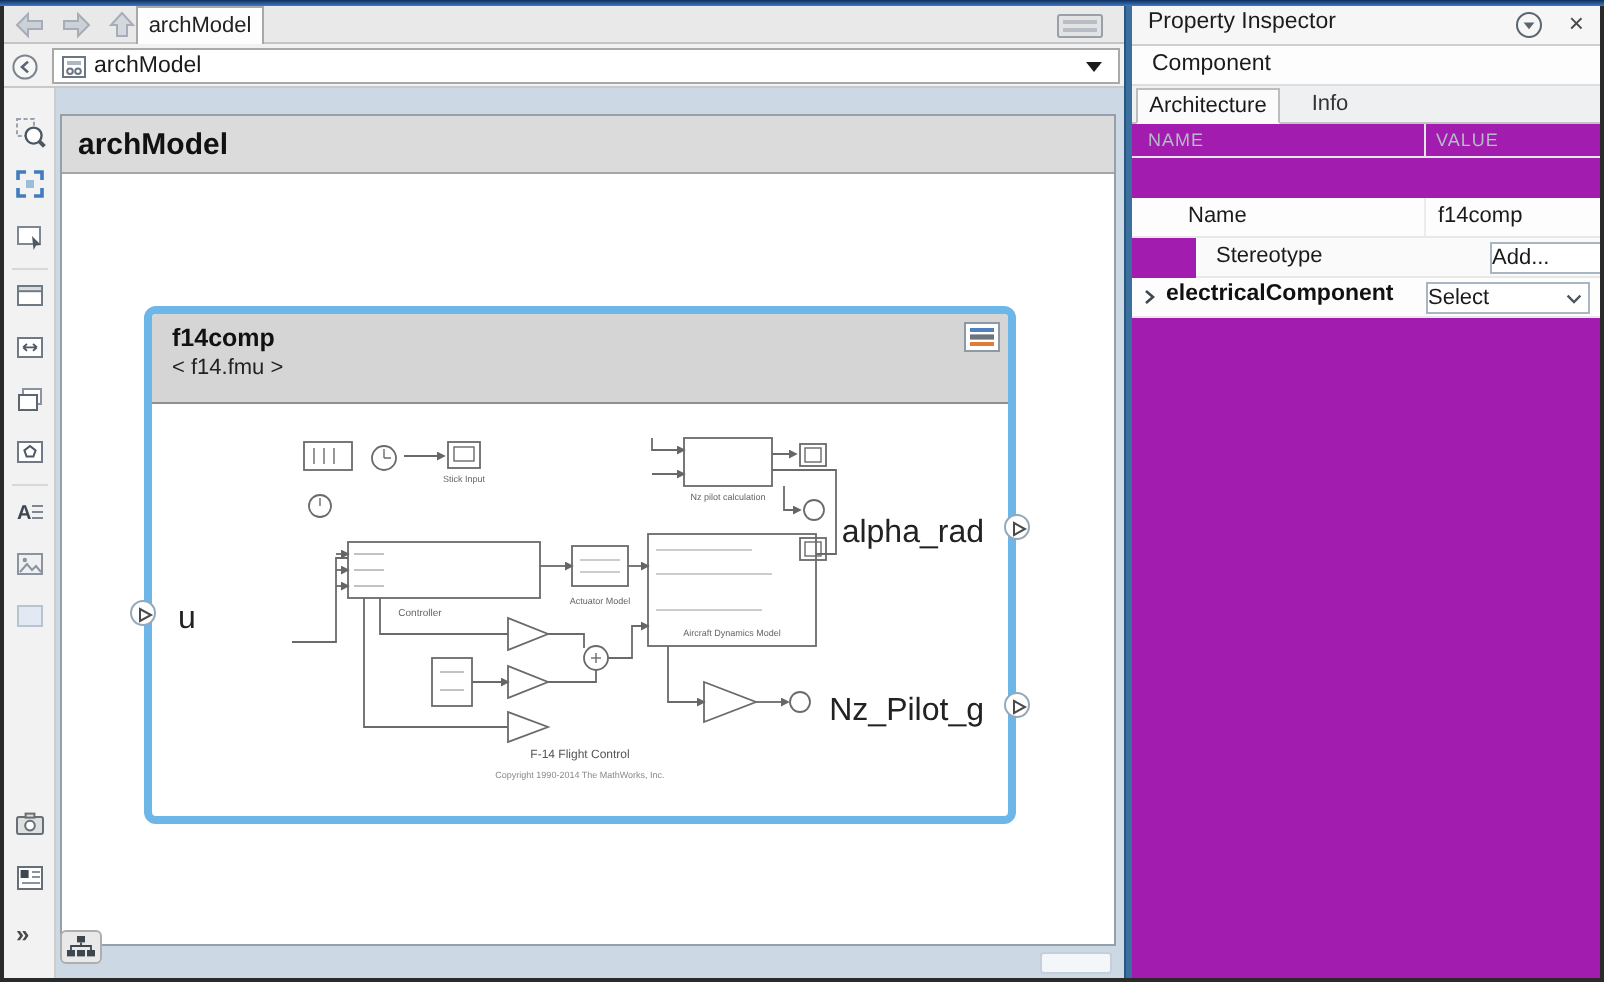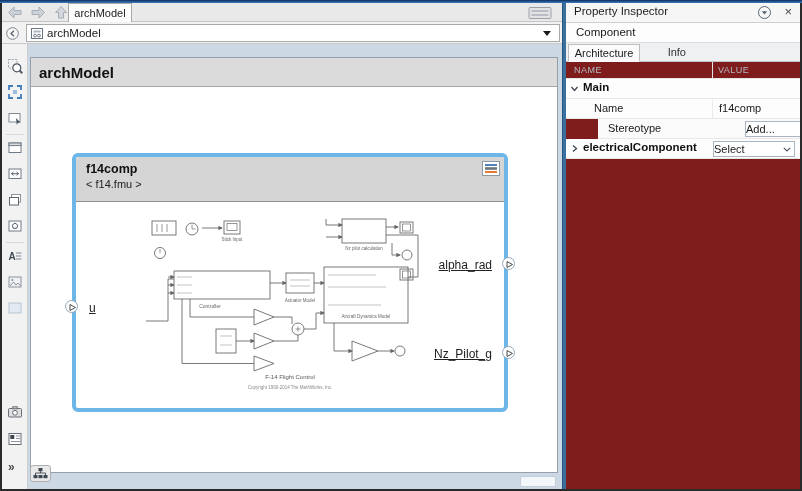--- a/index.html
+++ b/index.html
@@ -38,34 +38,34 @@
 
   
   .comp-wrap { position:absolute; left:44px; top:109px; width:436px; height:259px; }
   .comp-frame { position:absolute; inset:0; border:4px solid #6cb6e8; border-radius:6px; background:#fff; overflow:hidden; }
   .comp-hdr { position:relative; height:45px; background:#d5d5d5; border-bottom:1px solid #8f8f8f; padding:5px 10px; }
   .comp-title { font-size:12.5px; font-weight:bold; color:#111; }
   .comp-sub { font-size:11px; color:#222; margin-top:2px; }
   .fmu-badge { position:absolute; right:4px; top:4px; width:18px; height:15px; background:#fff; border:1px solid #8d9aa6; }
   .port { position:absolute; width:13px; height:13px; background:#fff; border:1px solid #93a9bb; border-radius:50%; z-index:5; }
   .port svg { position:absolute; left:0; top:0; }
-  .port-lbl { position:absolute; font-size:12px; color:#222; z-index:5;text-decoration:underline; }
+  .port-lbl { position:absolute; font-size:16px; color:#222; z-index:5; }
   .thumb { position:absolute; left:70px; top:56px; }
 
   
   .divider { position:absolute; left:562px; top:2px; width:4px; height:487px; background:#3a6f9e; border-left:1px solid #27567f; }
-  .inspector { position:absolute; left:566px; top:2px; width:234px; height:487px; background:#7f1d1d; }
+  .inspector { position:absolute; left:566px; top:2px; width:234px; height:487px; background:#a21caf; }
   .insp-hdr { position:absolute; left:0; top:0; width:234px; height:21px; background:#f6f6f6; border-bottom:1px solid #cfcfcf; }
   .insp-title { position:absolute; left:8px; top:3px; font-size:11.5px; color:#1c1c1c; }
   .insp-menu { position:absolute; right:28px; top:3px; width:15px; height:15px; }
   .insp-close { position:absolute; right:8px; top:2px; font-size:13px; color:#4a4a4a; line-height:16px; }
   .insp-obj { position:absolute; left:0; top:21px; width:234px; height:20px; background:#fdfdfd; border-bottom:1px solid #dedede; font-size:11.5px; color:#1a1a1a; line-height:19px; padding-left:10px; }
   .insp-tabs { position:absolute; left:0; top:41px; width:234px; height:19px; background:#eef0f2; border-bottom:1px solid #c3c3c3;padding-left:21px; }
   .tab-arch { position:absolute; left:2px; bottom:-1px; width:72px; height:18px; background:#fbfbfb; border:1px solid #bdbdbd; border-bottom:1px solid #fbfbfb; font-size:11px; color:#1a1a1a; text-align:center; line-height:16px; }
-  .tab-info { position:absolute; left:78px; bottom:0; width:42px; height:17px; font-size:11px; color:#333; text-align:right; line-height:17px; }
+  .tab-info { position:absolute; left:78px; bottom:0; width:42px; height:17px; font-size:11px; color:#333; text-align:center; line-height:17px; }
   .grid-hdr { position:absolute; left:0; top:60px; width:234px; height:17px; border-bottom:1px solid #e6e6e6; }
   .grid-hdr .nm { position:absolute; left:8px; top:3px; font-size:9px; letter-spacing:.5px; color:#b5bbc5; }
   .grid-hdr .vl { position:absolute; left:152px; top:3px; font-size:9px; letter-spacing:.5px; color:#b5bbc5; }
   .col-div { position:absolute; left:146px; top:0; width:1px; height:100%; background:#e3e3e3; }
   .prow { position:absolute; left:0; width:234px; height:20px; border-bottom:1px solid #e8e8e8; background:#fdfdfd; }
   .prow .chev { position:absolute; left:4px; top:5px; width:9px; height:9px; }
   .prow .glabel { position:absolute; left:17px; top:2px; font-size:11.5px; font-weight:bold; color:#111; }
   .prow .label { position:absolute; top:3px; font-size:11px; color:#1a1a1a; }
   .prow .vcell { position:absolute; left:146px; top:0; width:88px; height:100%; border-left:1px solid #ececec; font-size:11px; color:#1a1a1a; line-height:19px; padding-left:6px; }
   .dropdown { position:absolute; left:147px; top:2px; width:82px; height:16px; background:#fff; border:1px solid #a9b6c2; font-size:11px; color:#1a1a1a; line-height:14px; padding-left:0; }
@@ -379,28 +379,20 @@
       <div class="tab-arch">Architecture</div>
       <div class="tab-info">Info</div>
     </div>
 
     <div class="grid-hdr">
       <span class="nm">NAME</span>
       <span class="vl">VALUE</span>
       <span class="col-div"></span>
     </div>
 
-    <div class="prow" style="top:77px">
-      <span class="chev">
-        <svg width="9" height="9" viewBox="0 0 9 9">
-            <polyline points="1.5,3 4.5,6.5 7.5,3" fill="none" stroke="#3e4650" stroke-width="1.3"></polyline>
-          </svg>
-      </span>
-      <span class="glabel">Main</span>
-    </div>
 
     <div class="prow" style="top:97px">
       <span class="label" style="left:28px">Name</span>
       <span class="vcell">f14comp</span>
     </div>
 
     <div class="prow" style="top:117px; background:#fafafa;margin-left:32px;">
       <span class="label" style="left:10px">Stereotype</span>
       <span class="dropdown">
         <span>Add...</span>

